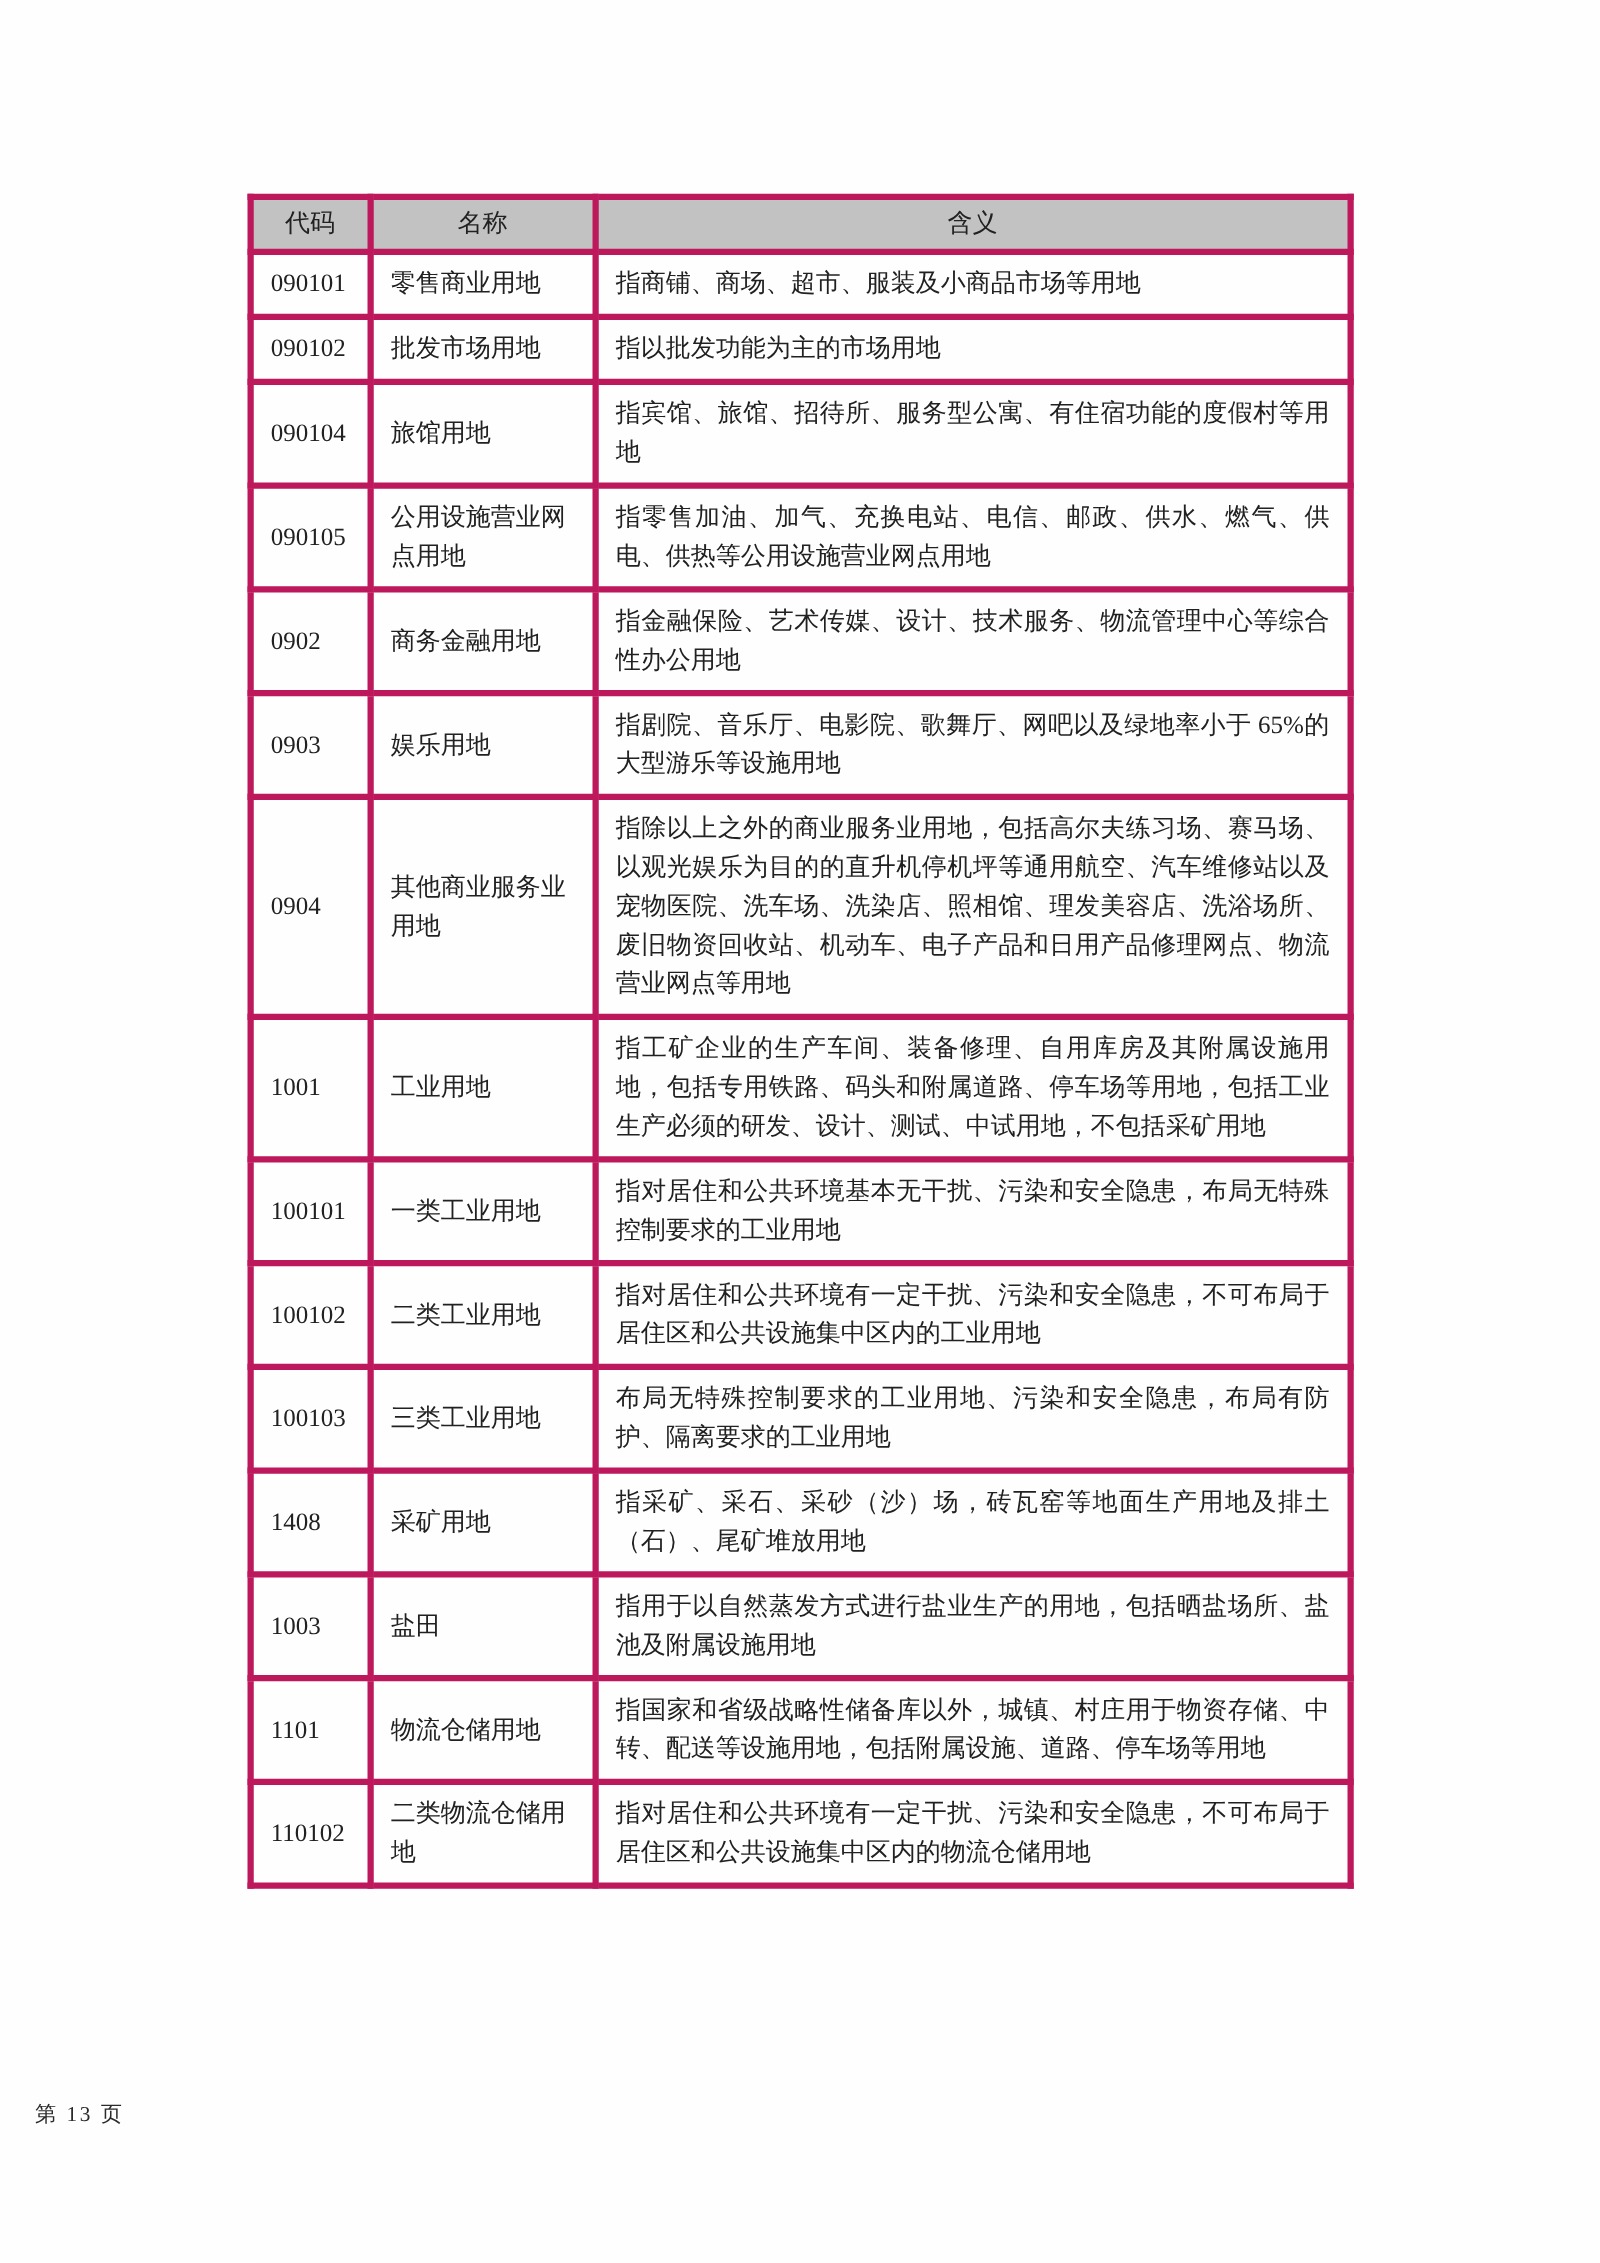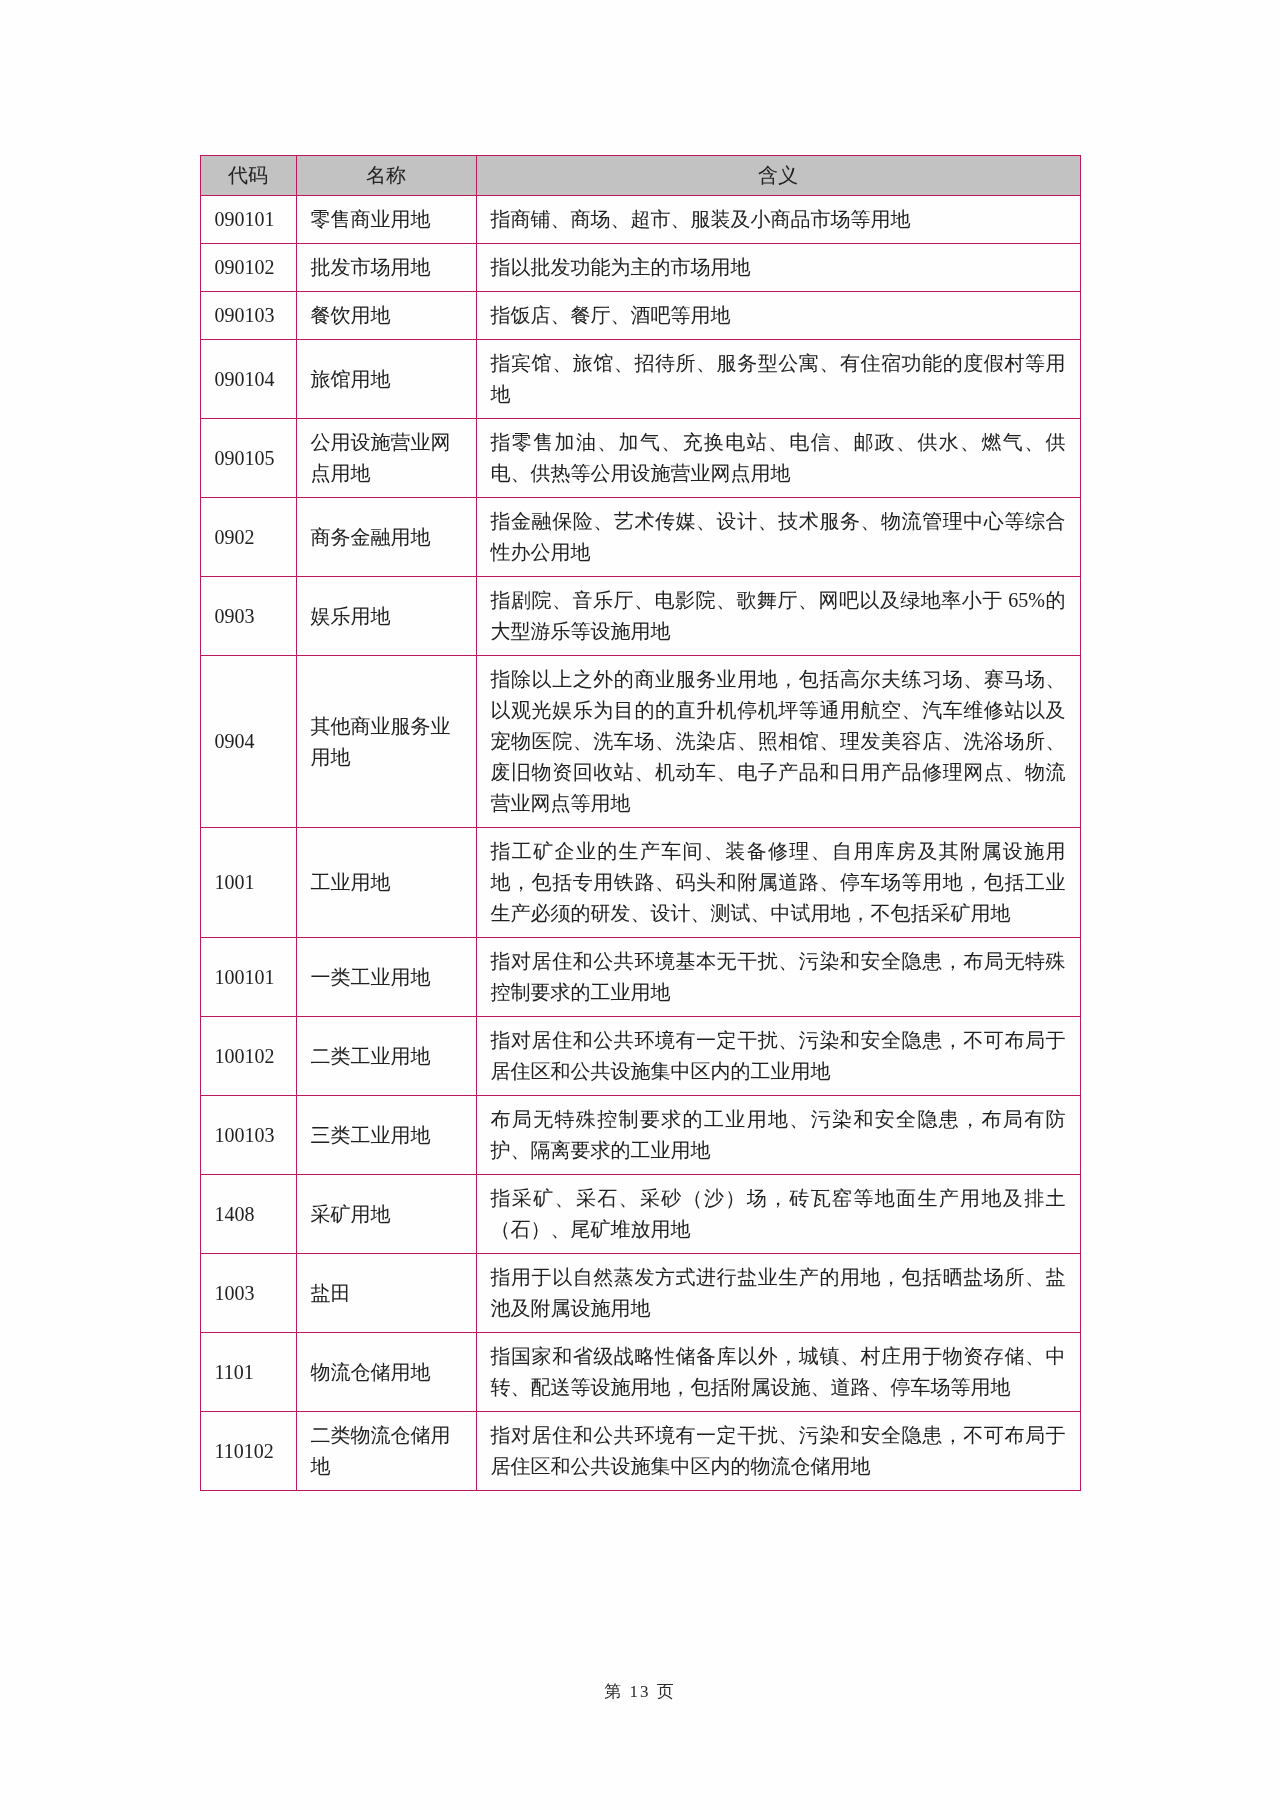--- a/index.html
+++ b/index.html
@@ -20,21 +20,21 @@
   }
   table.land-table {
     border-collapse: collapse;
     table-layout: fixed;
     width: 880px;
     margin: 0 auto;
     font-size: 20px;
   }
   table.land-table th,
   table.land-table td {
-    border: 1px solid #be185d;
+    border: 5px solid #be185d;
     vertical-align: middle;
     line-height: 31px;
     padding: 8px 14px;
     box-sizing: border-box;
     word-break: break-all;
   }
   table.land-table thead th {
     background: #c2c2c2;
     text-align: center;
     font-weight: normal;
@@ -58,24 +58,24 @@
   }
   tr.section-row td.code-cell,
   tr.section-row td.name-cell {
     font-weight: bold;
   }
   .footer {
     position: absolute;
     left: 0;
     right: 0;
     top: 1680px;
-    text-align: center;
     font-size: 17px;
     letter-spacing: 2px;
     color: #2a2a2a;
+    padding-left: 28px;
   }
 </style>
 </head>
 <body>
 
 <div class="page">
 
   <table class="land-table">
     <colgroup>
       <col class="c-code">
@@ -92,25 +92,20 @@
     <tbody>
       <tr>
         <td class="code-cell">090101</td>
         <td class="name-cell">零售商业用地</td>
         <td class="meaning-cell">指商铺、商场、超市、服装及小商品市场等用地</td>
       </tr>
       <tr>
         <td class="code-cell">090102</td>
         <td class="name-cell">批发市场用地</td>
         <td class="meaning-cell">指以批发功能为主的市场用地</td>
-      </tr>
-      <tr>
-        <td class="code-cell">090103</td>
-        <td class="name-cell">餐饮用地</td>
-        <td class="meaning-cell">指饭店、餐厅、酒吧等用地</td>
       </tr>
       <tr>
         <td class="code-cell">090104</td>
         <td class="name-cell">旅馆用地</td>
         <td class="meaning-cell">指宾馆、旅馆、招待所、服务型公寓、有住宿功能的度假村等用地</td>
       </tr>
       <tr>
         <td class="code-cell">090105</td>
         <td class="name-cell">公用设施营业网点用地</td>
         <td class="meaning-cell">指零售加油、加气、充换电站、电信、邮政、供水、燃气、供电、供热等公用设施营业网点用地</td>

